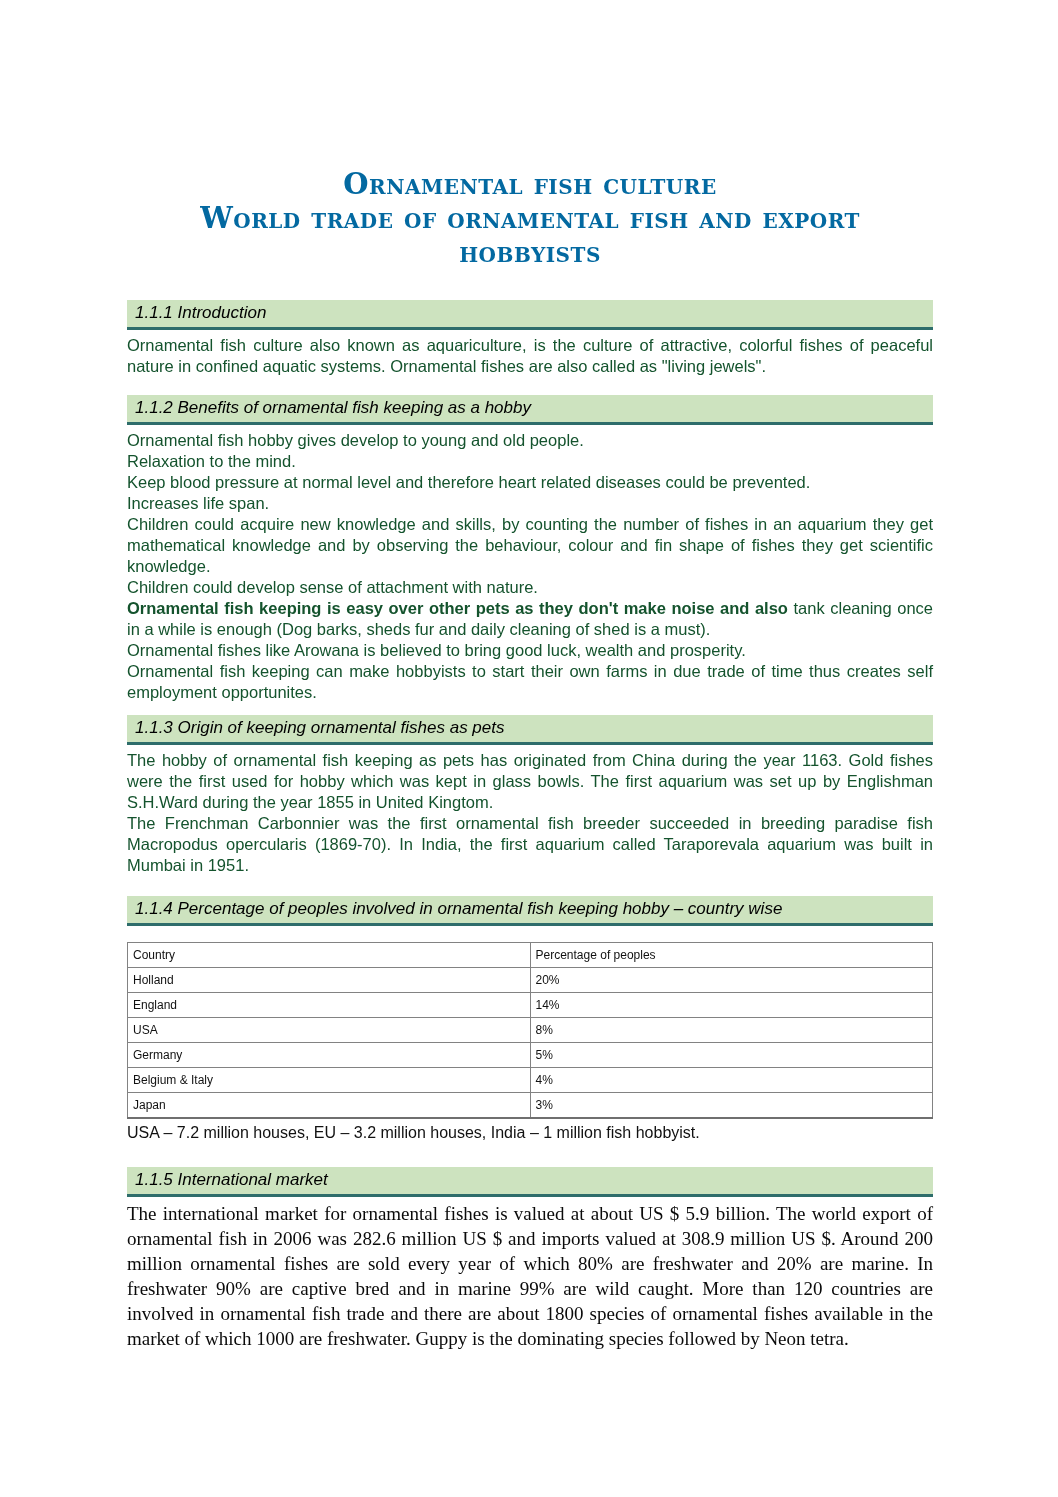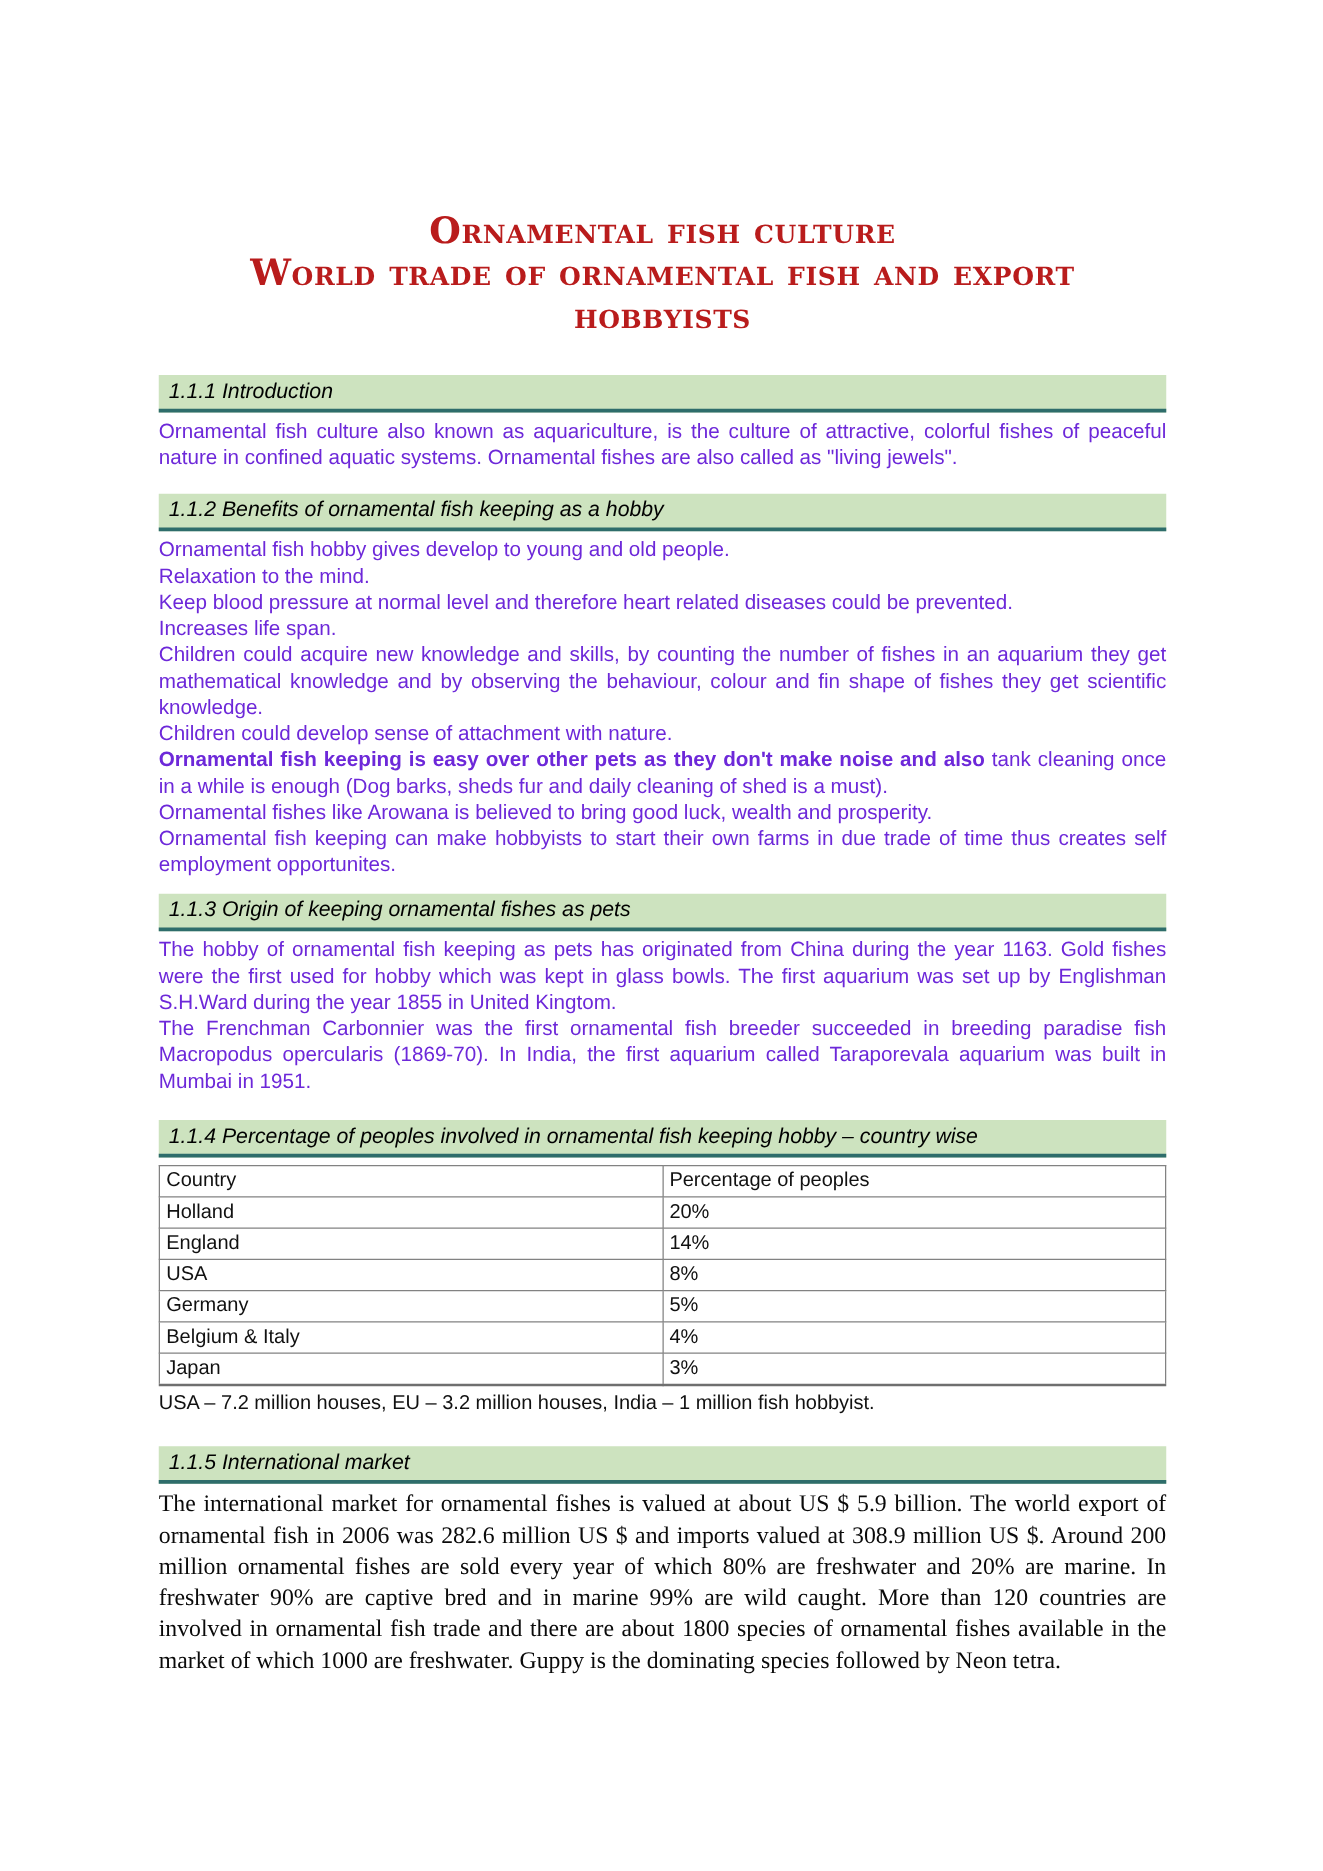--- a/index.html
+++ b/index.html
@@ -20,21 +20,21 @@
   }
   
   .doc-title {
     text-align:center;
     font-family:"DejaVu Serif", serif;
     font-weight:bold;
     font-variant:small-caps;
     font-size:29px;
     line-height:34px;
     letter-spacing:0.5px;
-    color:#b91c1c;
+    color:#0369a1;
   }
   .doc-title div { white-space:nowrap; }
   
   .section-bar {
     background:#cde3bf;
     border-bottom:3px solid #2e6d6b;
     padding:2px 8px 3px 8px;
     font-size:17px;
     line-height:22px;
     color:#000000;
@@ -45,29 +45,29 @@
   .mt-origin { margin-top:12px; }
   .mt-percentage { margin-top:20px; }
   .mt-market { margin-top:24px; }
   
   .body-sans { margin-top:5px; }
   .body-sans p {
     margin:0;
     font-size:16.5px;
     line-height:21px;
     text-align:justify;
-    color:#6d28d9;
+    color:#14532d;
   }
   .b { font-weight:bold; }
   
   .country-table {
-    margin-top:6px;
+    margin-top:16px;
     width:100%;
     border-collapse:collapse;
-    font-size:16px;
+    font-size:12px;
     table-layout:fixed;
   }
   .country-table th, .country-table td {
     border:1px solid #828282;
     font-weight:normal;
     text-align:left;
     padding:1px 5px 2px 5px;
     height:21px;
     overflow:hidden;
   }

